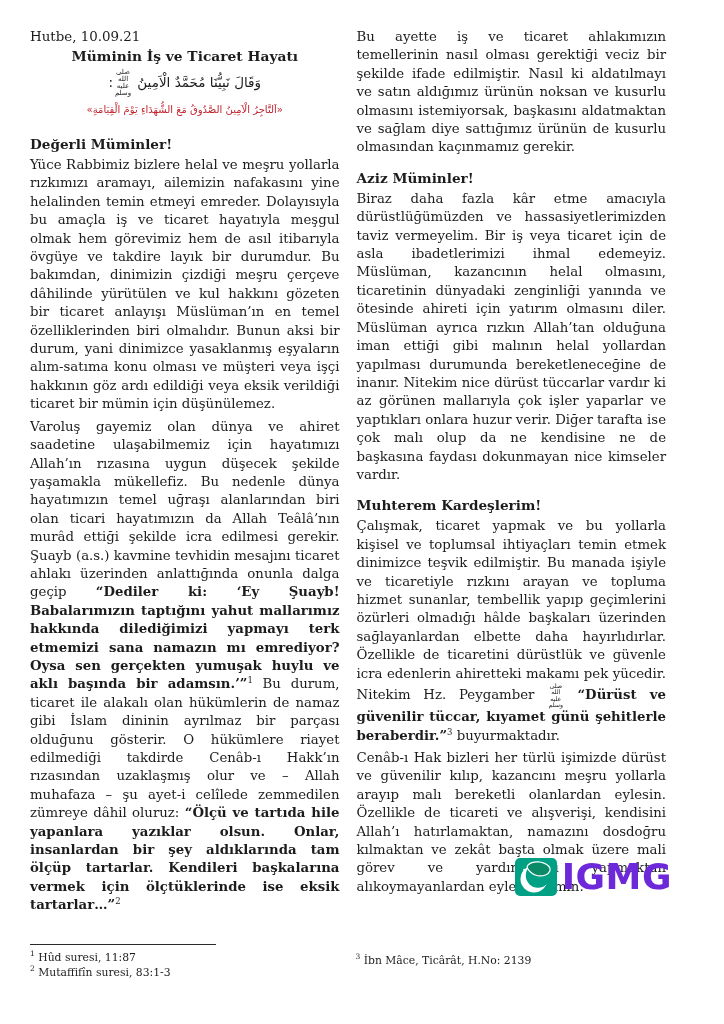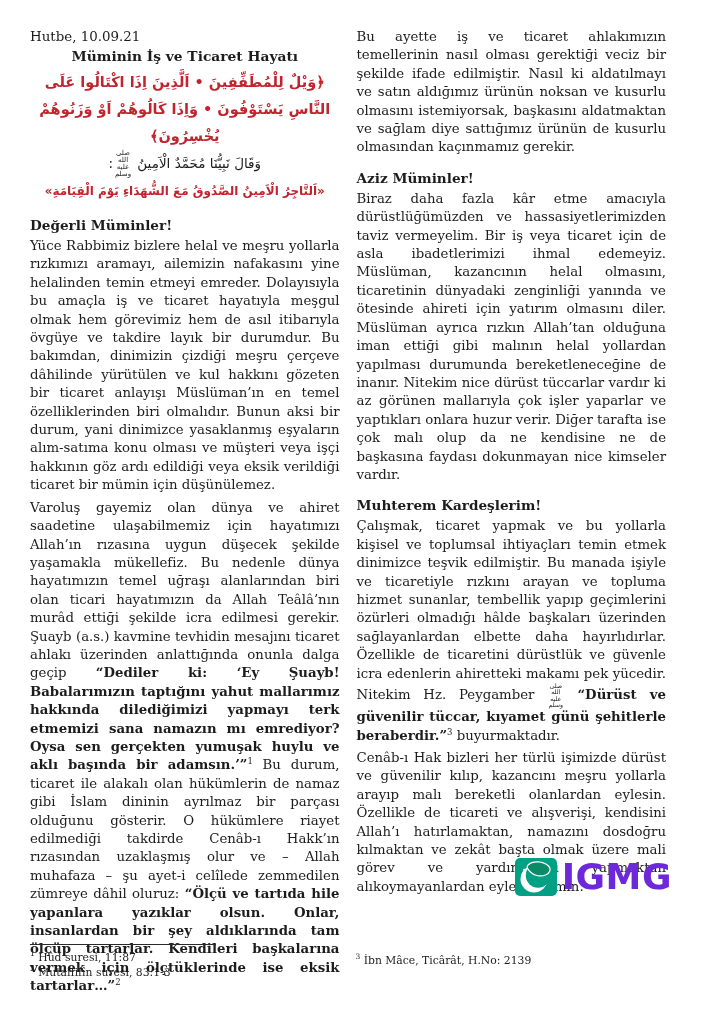--- a/index.html
+++ b/index.html
@@ -25,21 +25,21 @@
     line-height:18.4px;
     text-align:justify;
     text-justify:inter-word;
   }
   
   .date-line{font-size:13.4px;line-height:18px;text-align:left;}
   .doc-title{font-size:13.8px;font-weight:bold;line-height:19px;text-align:center;margin:1px 0 3px;}
   .arabic{direction:rtl;text-align:center;font-family:"DejaVu Sans", sans-serif;}
   .arabic-verse{color:var(--red);font-weight:bold;font-size:14.5px;line-height:27px;}
   .arabic-intro{color:var(--ink);font-size:13.5px;line-height:25px;}
-  .arabic-hadith{color:var(--red);font-weight:bold;font-size:12px;line-height:26px;margin-bottom:5px;}
+  .arabic-hadith{color:var(--red);font-weight:normal;font-size:10px;line-height:26px;margin-bottom:5px;}
   
   .sec-heading{font-size:13.6px;font-weight:bold;margin:12px 0 2px;text-align:left;line-height:19px;}
   .body-para{margin:0 0 4px;}
   .bold{font-weight:bold;}
   sup.fn-ref{font-size:8.5px;line-height:0;vertical-align:super;}
   .saw{
     display:inline-block;
     direction:rtl;
     font-family:"DejaVu Sans", sans-serif;
     font-size:6.3px;line-height:6.3px;
@@ -74,21 +74,20 @@
 
 <div class="page">
 
   <div class="columns">
 
     <div class="col">
       <div class="date-line">Hutbe, 10.09.21</div>
       <div class="doc-title">Müminin İş ve Ticaret Hayatı</div>
 
       <div class="arabic">
-        <div class="arabic-verse">﴿وَيْلٌ لِلْمُطَفِّفِينَ • اَلَّذِينَ اِذَا اكْتَالُوا عَلَى النَّاسِ يَسْتَوْفُونَ • وَاِذَا كَالُوهُمْ اَوْ وَزَنُوهُمْ يُخْسِرُونَ﴾</div>
         <div class="arabic-intro"><span>وَقَالَ نَبِيُّنَا مُحَمَّدٌ الْاَمِينُ</span> <span class="saw">صلى الله عليه وسلم</span><span>:</span></div>
         <div class="arabic-hadith">«اَلتَّاجِرُ الْاَمِينُ الصَّدُوقُ مَعَ الشُّهَدَاءِ يَوْمَ الْقِيَامَةِ»</div>
       </div>
 
       <div>
           <h3 class="sec-heading">Değerli Müminler!</h3>
           <p class="body-para"><span>Yüce Rabbimiz bizlere helal ve meşru yollarla rızkımızı aramayı, ailemizin nafakasını yine helalinden temin etmeyi emreder. Dolayısıyla bu amaçla iş ve ticaret hayatıyla meşgul olmak hem görevimiz hem de asıl itibarıyla övgüye ve takdire layık bir durumdur. Bu bakımdan, dinimizin çizdiği meşru çerçeve dâhilinde yürütülen ve kul hakkını gözeten bir ticaret anlayışı Müslüman’ın en temel özelliklerinden biri olmalıdır. Bunun aksi bir durum, yani dinimizce yasaklanmış eşyaların alım-satıma konu olması ve müşteri veya işçi hakkının göz ardı edildiği veya eksik verildiği ticaret bir mümin için düşünülemez.</span></p>
           <p class="body-para"><span>Varoluş gayemiz olan dünya ve ahiret saadetine ulaşabilmemiz için hayatımızı Allah’ın rızasına uygun düşecek şekilde yaşamakla mükellefiz. Bu nedenle dünya hayatımızın temel uğraşı alanlarından biri olan ticari hayatımızın da Allah Teâlâ’nın murâd ettiği şekilde icra edilmesi gerekir. Şuayb (a.s.) kavmine tevhidin mesajını ticaret ahlakı üzerinden anlattığında onunla dalga geçip </span><span class="bold">“Dediler ki: ‘Ey Şuayb! Babalarımızın taptığını yahut mallarımız hakkında dilediğimizi yapmayı terk etmemizi sana namazın mı emrediyor? Oysa sen gerçekten yumuşak huylu ve aklı başında bir adamsın.’”</span><sup class="fn-ref">1</sup><span> Bu durum, ticaret ile alakalı olan hükümlerin de namaz gibi İslam dininin ayrılmaz bir parçası olduğunu gösterir. O hükümlere riayet edilmediği takdirde Cenâb-ı Hakk’ın rızasından uzaklaşmış olur ve – Allah muhafaza – şu ayet-i celîlede zemmedilen zümreye dâhil oluruz: </span><span class="bold">“Ölçü ve tartıda hile yapanlara yazıklar olsun. Onlar, insanlardan bir şey aldıklarında tam ölçüp tartarlar. Kendileri başkalarına vermek için ölçtüklerinde ise eksik tartarlar…”</span><sup class="fn-ref">2</sup></p>
         </div>
     </div>

